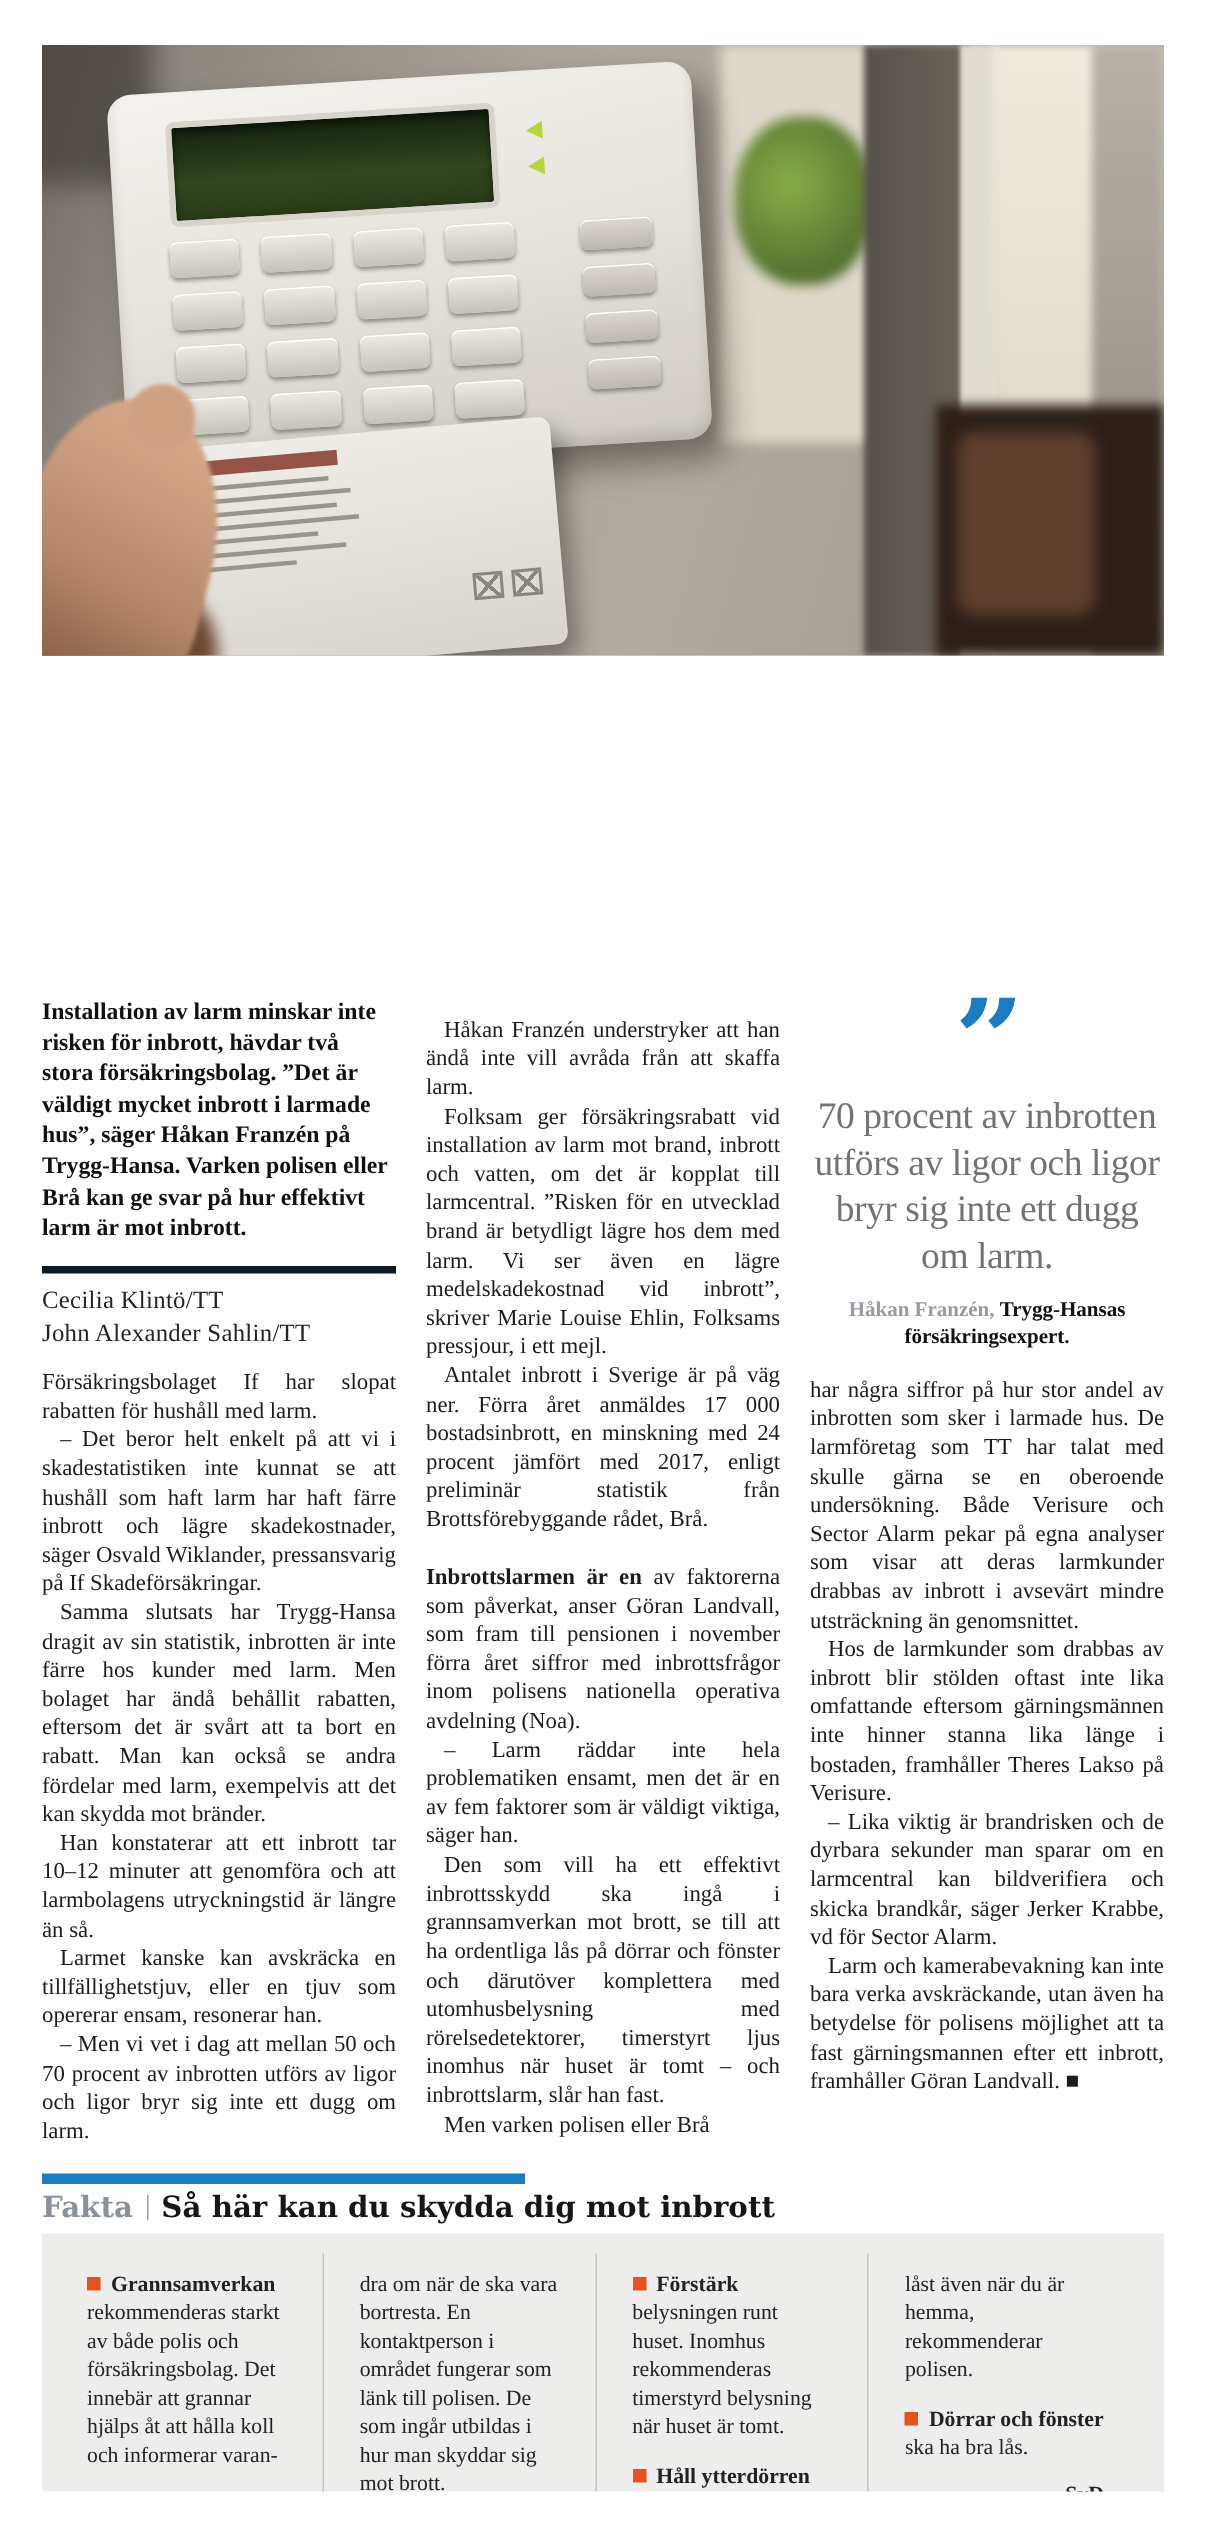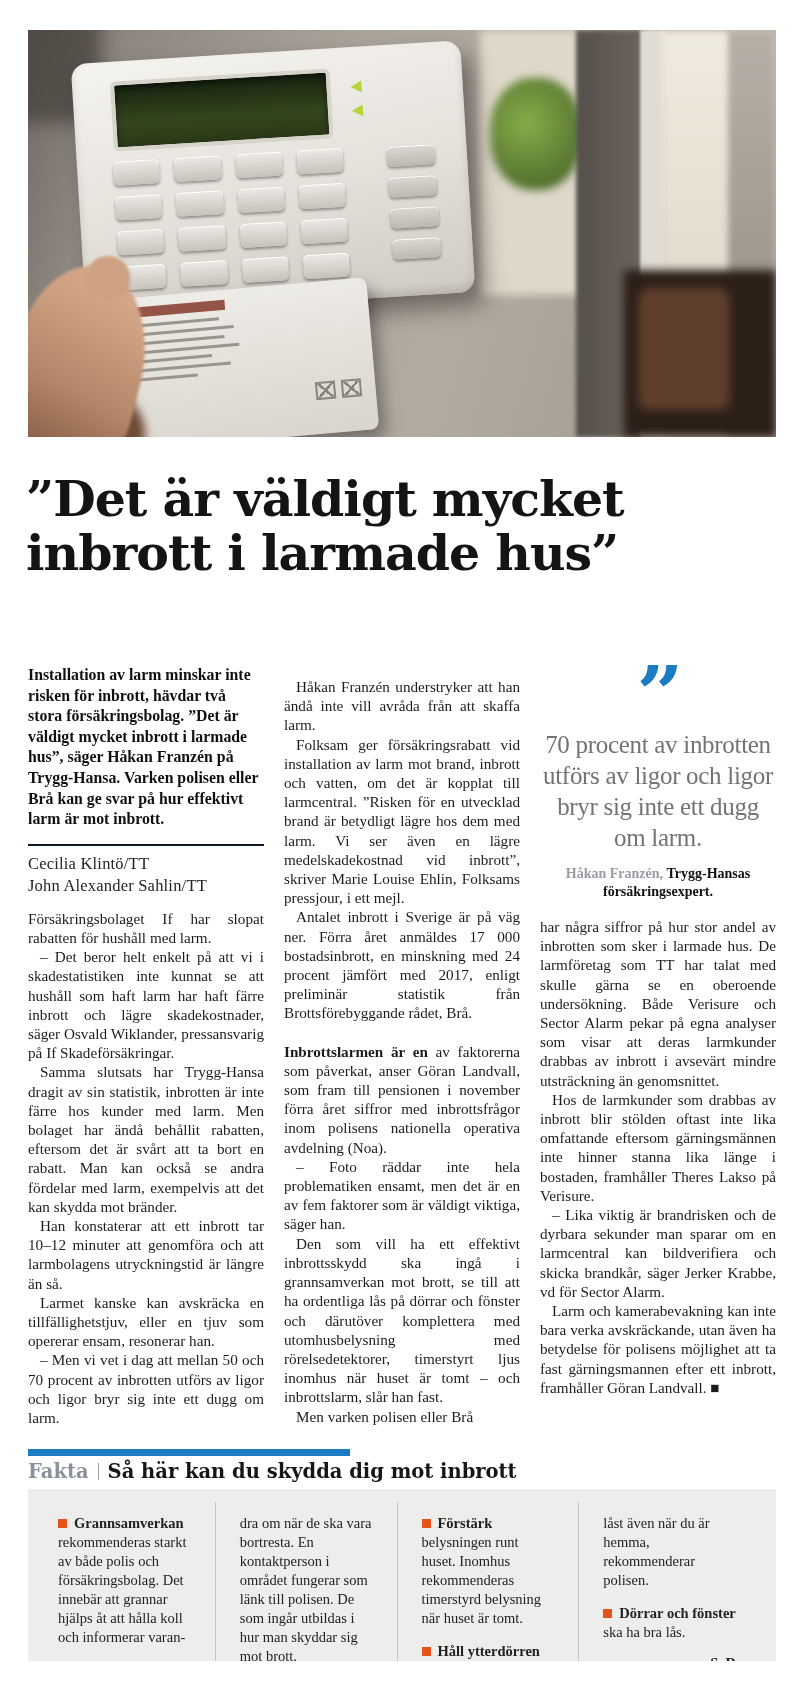--- a/index.html
+++ b/index.html
@@ -70,21 +70,21 @@
   
   .headline{position:absolute;left:26px;top:472px;width:752px;margin:0;
             font-family:"DejaVu Serif",serif;font-weight:bold;font-size:49px;
             line-height:54px;letter-spacing:-1px;color:#141414;}
   .hline{display:block;}
 
   
   .cols{position:absolute;left:28px;top:665px;width:748px;height:798px;display:flex;gap:20px;overflow:hidden;}
   .col{width:236px;flex:0 0 236px;}
   .lead{margin:0;font-weight:bold;font-size:15.8px;line-height:20.6px;color:#101010;}
-  .byline{border-top:2px solid #0f172a;margin-top:14px;padding-top:7px;}
+  .byline{border-top:5px solid #0f172a;margin-top:14px;padding-top:7px;}
   .byline p{margin:0;font-size:16.5px;line-height:22px;color:#242424;letter-spacing:.2px;}
   .body{margin-top:12px;}
   .body p{margin:0;font-size:15.2px;line-height:19.2px;text-align:justify;color:#1c1c1c;}
   .body p + p{text-indent:12px;}
   .indent{text-indent:12px;}
   .sub{margin-top:19px !important;text-indent:0 !important;}
   .sub strong{font-weight:bold;}
 
   
   .pullquote{text-align:center;}
@@ -172,24 +172,20 @@
       <span class="xbox"></span>
       <span class="xbox x2"></span>
     </div>
 
     <div class="ph ph-wrist"></div>
     <div class="ph ph-finger"></div>
     <div class="ph ph-fingertip"></div>
   </figure>
 
 
-  <h1 class="headline">
-    <span class="hline">”Det är väldigt mycket</span>
-    <span class="hline">inbrott i larmade hus”</span>
-  </h1>
 
   <div class="cols">
 
     <div class="col">
       <p class="lead">Installation av larm minskar inte risken för inbrott, hävdar två stora försäkringsbolag. ”Det är väldigt mycket inbrott i larmade hus”, säger Håkan Franzén på Trygg-Hansa. Varken polisen eller Brå kan ge svar på hur effektivt larm är mot inbrott.</p>
       <div class="byline">
         <p>Cecilia Klintö/TT</p>
         <p>John Alexander Sahlin/TT</p>
       </div>
       <div class="body">
@@ -201,21 +197,21 @@
         <p>– Men vi vet i dag att mellan 50 och 70 procent av inbrotten utförs av ligor och ligor bryr sig inte ett dugg om larm.</p>
       </div>
     </div>
 
     <div class="col">
       <div class="body">
         <p class="indent">Håkan Franzén understryker att han ändå inte vill avråda från att skaffa larm.</p>
         <p>Folksam ger försäkringsrabatt vid installation av larm mot brand, inbrott och vatten, om det är kopplat till larmcentral. ”Risken för en utvecklad brand är betydligt lägre hos dem med larm. Vi ser även en lägre medelskadekostnad vid inbrott”, skriver Marie Louise Ehlin, Folksams pressjour, i ett mejl.</p>
         <p>Antalet inbrott i Sverige är på väg ner. Förra året anmäldes 17 000 bostadsinbrott, en minskning med 24 procent jämfört med 2017, enligt preliminär statistik från Brottsförebyggande rådet, Brå.</p>
         <p class="sub"><strong>Inbrottslarmen är en</strong><span> av faktorerna som påverkat, anser Göran Landvall, som fram till pensionen i november förra året siffror med inbrottsfrågor inom polisens nationella operativa avdelning (Noa).</span></p>
-        <p>– Foto räddar inte hela problematiken ensamt, men det är en av fem faktorer som är väldigt viktiga, säger han.</p>
+        <p>– Larm räddar inte hela problematiken ensamt, men det är en av fem faktorer som är väldigt viktiga, säger han.</p>
         <p>Den som vill ha ett effektivt inbrottsskydd ska ingå i grannsamverkan mot brott, se till att ha ordentliga lås på dörrar och fönster och därutöver komplettera med utomhusbelysning med rörelsedetektorer, timerstyrt ljus inomhus när huset är tomt – och inbrottslarm, slår han fast.</p>
         <p>Men varken polisen eller Brå</p>
       </div>
     </div>
 
     <div class="col">
       <div class="pullquote">
         <div class="qicon">”</div>
         <p class="qtext">70 procent av inbrotten utförs av ligor och ligor bryr sig inte ett dugg om larm.</p>
         <p class="qattr"><span class="qname">Håkan Franzén,</span> <strong class="qrole">Trygg-Hansas försäkringsexpert.</strong></p>

